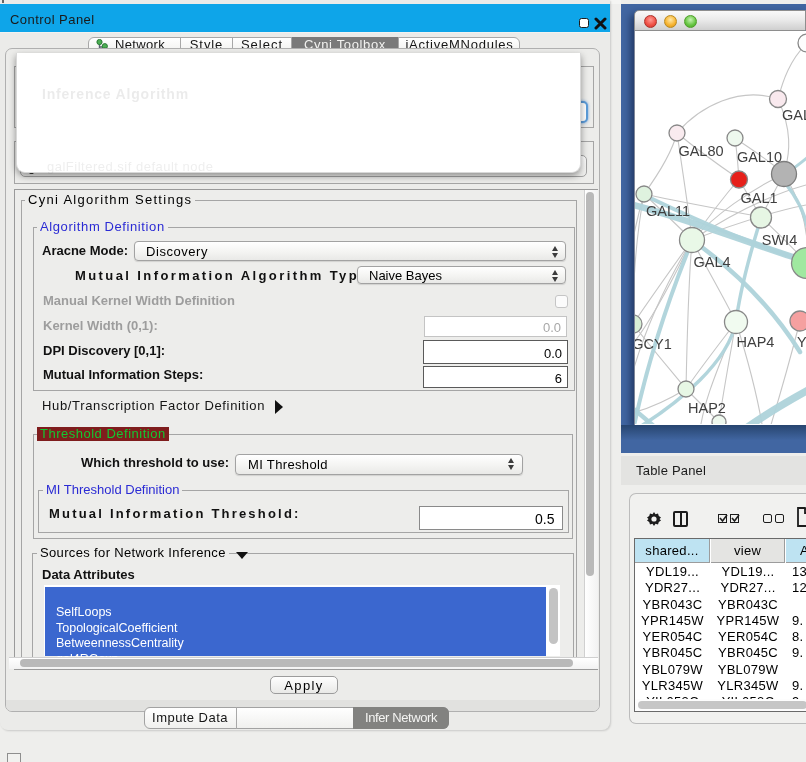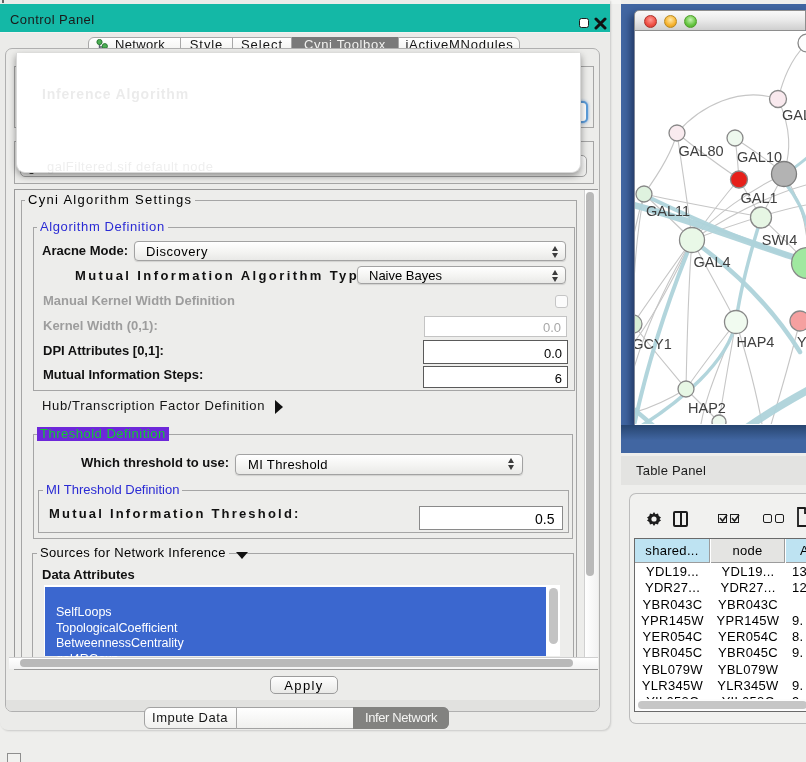--- a/index.html
+++ b/index.html
@@ -21,21 +21,21 @@
 .seg { position:absolute; top:0; height:100%; font-size:13px; color:#151515; text-align:center; border-right:1px solid #a8a8a8; }
 </style>
 </head>
 <body>
 
 <div class="abs" style="left:0; top:0; width:621px; height:4px; background:#f5f5f3;"></div>
 <div class="abs" id="win" style="left:0; top:4; width:610px; height:730px; background:#ebebe9; border-radius:0 0 8px 8px; box-shadow:1px 1px 2px rgba(0,0,0,0.15);">
 </div>
 <div class="abs" style="left:2px; top:0; width:2px; height:3px; background:#666;"></div>
 
-<div class="abs" style="left:0; top:4px; width:610px; height:29px; background:#14b8a6; border-bottom:1px solid #f2f2f0;">
+<div class="abs" style="left:0; top:4px; width:610px; height:29px; background:#0ea5e9; border-bottom:1px solid #f2f2f0;">
   <div class="abs" style="left:10px; top:8px; font-size:13px; color:#1a1a1a; letter-spacing:0.45px;">Control Panel</div>
   <div class="abs" style="left:579px; top:14px; width:10px; height:10px; border:1.6px solid #1d1d1d; border-radius:2.5px; background:#fff;"></div>
   <svg class="abs" style="left:594px; top:13px;" width="13" height="13" viewBox="0 0 13 13">
     <path d="M2 2 L11 11 M11 2 L2 11" stroke="#111" stroke-width="3" stroke-linecap="round"></path>
   </svg>
 </div>
 
 <div class="abs" style="left:88px; top:37px; width:432px; height:16px; background:linear-gradient(#ffffff,#f1f1ef); border:1px solid #a8a8a8; border-radius:6px 6px 0 0;"></div>
 <div class="abs" style="left:88px; top:37px; width:432px; height:16px;">
   <div class="seg" style="left:0; width:93px; border-radius:6px 0 0 0; line-height:15.5px; padding-left:12px; letter-spacing:0.35px;">
@@ -79,31 +79,31 @@
     <span class="t" style="top:1px;">Naive Bayes</span>
     <i class="arr" style="top:1.5px; right:6px;"></i>
   </div>
 
 <div class="lbl lblg" style="left:43px; top:294px;">Manual Kernel Width Definition</div>
 <div class="abs" style="left:555px; top:295px; width:13px; height:13px; border:1px solid #c5c5c5; border-radius:3px; background:#fbfbfb;"></div>
 
 <div class="lbl lblg" style="left:43px; top:319px;">Kernel Width (0,1):</div>
 <div class="fld" style="left:424px; top:316px; width:143px; height:21px; border:1px solid #c4c4c4; color:#a8a8a8; padding:3px 5px 0 0;">0.0</div>
 
-<div class="lbl" style="left:43px; top:344px;">DPI Attributes [0,1]:</div>
+<div class="lbl" style="left:43px; top:344px;">DPI Discovery [0,1]:</div>
 <div class="fld" style="left:423px; top:340px; width:145px; height:24px; border:1px solid #5a5a5a; color:#000; padding:5px 5px 0 0;">0.0</div>
 
 <div class="lbl" style="left:43px; top:368px;">Mutual Information Steps:</div>
 <div class="fld" style="left:423px; top:366px; width:145px; height:22px; border:1px solid #5a5a5a; color:#000; padding:4px 5px 0 0;">6</div>
 
 <div class="abs" style="left:42px; top:398px; font-size:13px; color:#141414; letter-spacing:0.65px;">Hub/Transcription Factor Definition</div>
 <div class="abs" style="left:275px; top:400px; width:0; height:0; border-top:7px solid transparent; border-bottom:7px solid transparent; border-left:8px solid #111;"></div>
 
 <div class="grp" style="left:33px; top:434px; width:540px; height:105px;"></div>
-<div class="gtitle" style="left:37px; top:427px; color:#12c832; background:#6d28d9; letter-spacing:0.5px;">Threshold Definition</div>
+<div class="gtitle" style="left:37px; top:427px; color:#12c832; background:#7f1d1d; letter-spacing:0.5px;">Threshold Definition</div>
 <div class="lbl" style="left:81px; top:456px;">Which threshold to use:</div>
 <div class="combo" style="left:235px; top:453.5px; width:288px; height:21px;text-decoration:underline;">
     <span class="t" style="left:12px; top:2px; letter-spacing:0.35px;">MI Threshold</span>
     <i class="arr" style="top:2.5px; right:7px;"></i>
   </div>
 
 <div class="grp" style="left:38px; top:490px; width:531px; height:43px;"></div>
 <div class="gtitle" style="left:43px; top:483px; color:#2b2bd4; background:#ededeb;">MI Threshold Definition</div>
 <div class="lbl" style="left:49px; top:507px; letter-spacing:2.2px;">Mutual Information Threshold:</div>
 <div class="fld" style="left:419px; top:506px; width:143.5px; height:24px; border:1px solid #8a8a8a; color:#000; font-size:14px; padding:4px 7px 0 0;">0.5</div>
@@ -253,20 +253,20 @@
   <div class="abs" style="left:133px; top:20px; width:9px; height:9px; border:1.5px solid #1c1c1c; border-radius:2px;"></div>
   <div class="abs" style="left:145px; top:20px; width:9px; height:9px; border:1.5px solid #1c1c1c; border-radius:2px;"></div>
   <svg class="abs" style="left:167px; top:13px;" width="14" height="20" viewBox="0 0 14 20">
     <path d="M1 1 H8 L13 6 V19 H1 Z" fill="#f1f1ef" stroke="#1c1c1c" stroke-width="1.8"></path>
     <path d="M8 1 V6 H13" fill="none" stroke="#1c1c1c" stroke-width="1.8"></path>
   </svg>
 </div>
 
 <div class="abs" style="left:634px; top:538px; width:172px; height:174px; background:#fff; border:1px solid #6a6a6a; border-right:none; overflow:hidden; font-size:13px; letter-spacing:0.3px;">
   <div class="abs" style="left:0; top:0; width:75px; height:24px; background:#bee3f2; border-right:1px solid #9c9c9c; border-bottom:1px solid #9c9c9c; text-align:center; padding-top:4px;">shared...</div>
-  <div class="abs" style="left:76px; top:0; width:74px; height:24px; background:#e4e4e2; border-right:1px solid #9c9c9c; border-bottom:1px solid #9c9c9c; text-align:center; padding-top:4px;">node</div>
+  <div class="abs" style="left:76px; top:0; width:74px; height:24px; background:#e4e4e2; border-right:1px solid #9c9c9c; border-bottom:1px solid #9c9c9c; text-align:center; padding-top:4px;">view</div>
   <div class="abs" style="left:151px; top:0; width:21px; height:24px; background:#bee3f2; border-bottom:1px solid #9c9c9c; padding-top:4px; padding-left:14px;">A</div>
   <div class="abs" style="left:0; top:25px; width:75px; text-align:center; line-height:16.3px;">YDL19...<br>YDR27...<br>YBR043C<br>YPR145W<br>YER054C<br>YBR045C<br>YBL079W<br>YLR345W<br>YIL053C</div>
   <div class="abs" style="left:76px; top:25px; width:74px; text-align:center; line-height:16.3px;">YDL19...<br>YDR27...<br>YBR043C<br>YPR145W<br>YER054C<br>YBR045C<br>YBL079W<br>YLR345W<br>YIL053C</div>
   <div class="abs" style="left:157px; top:25px; width:15px; line-height:16.3px;">13<br>12<br>&nbsp;<br>9.<br>8.<br>9.<br>&nbsp;<br>9.<br>9.</div>
   <div class="abs" style="left:0; top:160px; width:172px; height:14px; background:#fdfdfd;"></div>
   <div class="abs" style="left:3px; top:162px; width:169px; height:8px; background:#c6c6c6; border-radius:4px;"></div>
 </div>
 
 </body></html>

